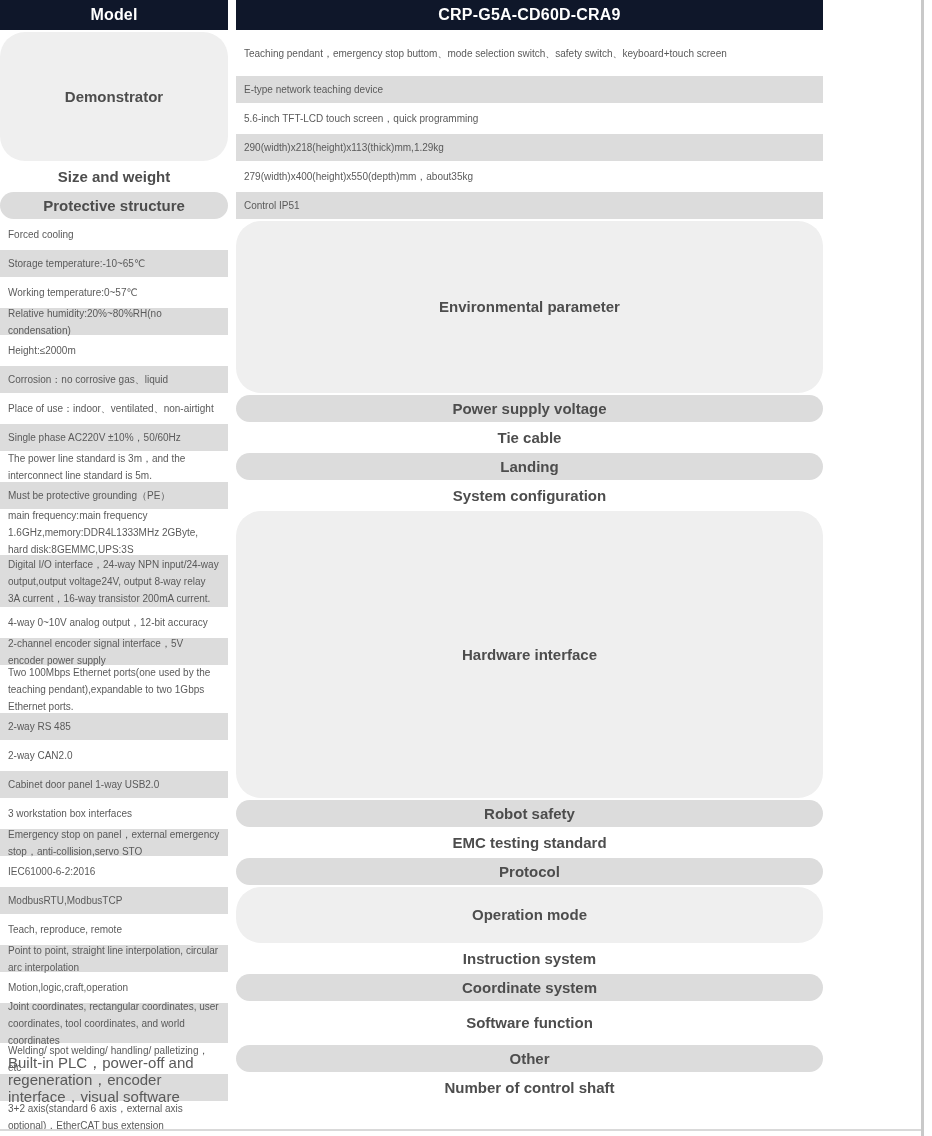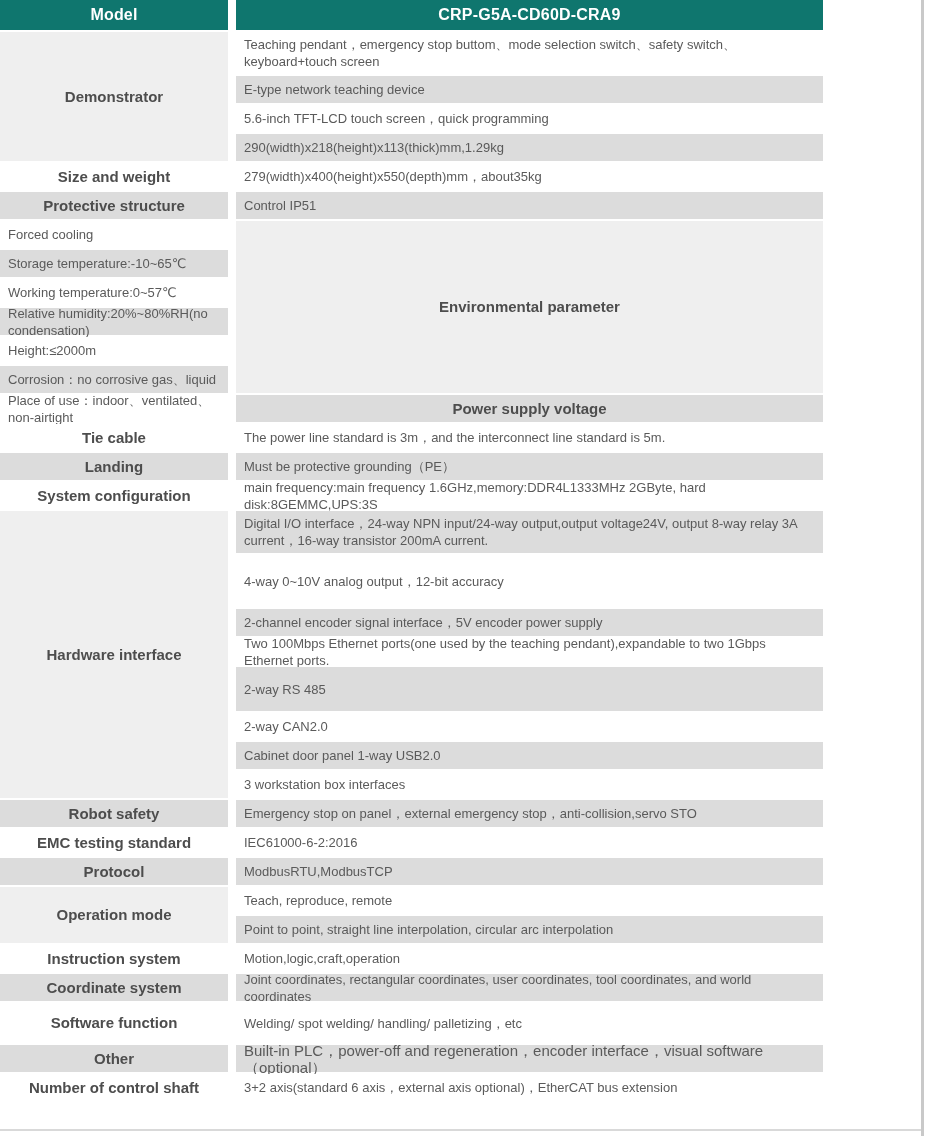--- a/index.html
+++ b/index.html
@@ -19,40 +19,41 @@
     grid-template-columns: 228px 587px;
     column-gap: 8px;
     row-gap: 2px;
     grid-template-rows: 30px 42px repeat(15, 27px) 42px 52px 27px 27px 44px repeat(10, 27px) 40px 27px 27px 27px;
     background: #ffffff;
   }
 
   .cell { display: flex; align-items: center; }
 
   .hdr {
-    background: #0f766e;
+    background: #0f172a;
     color: #ffffff;
     font-weight: bold;
     font-size: 16px;
     justify-content: center;
     letter-spacing: 0.2px;
   }
 
   .label {
     justify-content: center;
     text-align: center;
     font-weight: bold;
     font-size: 15px;
     color: #4d4d4d;
     padding: 4px 6px;
     line-height: 18px;
+    border-radius: 25px;
   }
 
   .value {
-    font-size: 13px;
+    font-size: 10px;
     color: #5a5a5a;
     padding: 3px 8px;
     line-height: 17px;
     text-align: left;
   }
 
   .value.small { font-size: 15px; }
 
   .bg-white { background: #ffffff; }
   .bg-gray  { background: #dcdcdc; }
@@ -101,20 +102,21 @@
 
     <div class="cell label bg-light span6">Environmental parameter</div>
     <div class="cell value bg-gray">Storage temperature:-10~65℃</div>
     <div class="cell value bg-white">Working temperature:0~57℃</div>
     <div class="cell value bg-gray">Relative humidity:20%~80%RH(no condensation)</div>
     <div class="cell value bg-white">Height:≤2000m</div>
     <div class="cell value bg-gray">Corrosion：no corrosive gas、liquid</div>
     <div class="cell value bg-white">Place of use：indoor、ventilated、non-airtight</div>
 
     <div class="cell label bg-gray">Power supply voltage</div>
+    <div class="cell value bg-gray">Single phase AC220V ±10%，50/60Hz</div>
 
     <div class="cell label bg-white">Tie cable</div>
     <div class="cell value bg-white">The power line standard is 3m，and the interconnect line standard is 5m.</div>
 
     <div class="cell label bg-gray">Landing</div>
     <div class="cell value bg-gray">Must be protective grounding（PE）</div>
 
     <div class="cell label bg-white">System configuration</div>
     <div class="cell value bg-white">main frequency:main frequency 1.6GHz,memory:DDR4L1333MHz 2GByte, hard disk:8GEMMC,UPS:3S</div>
 

